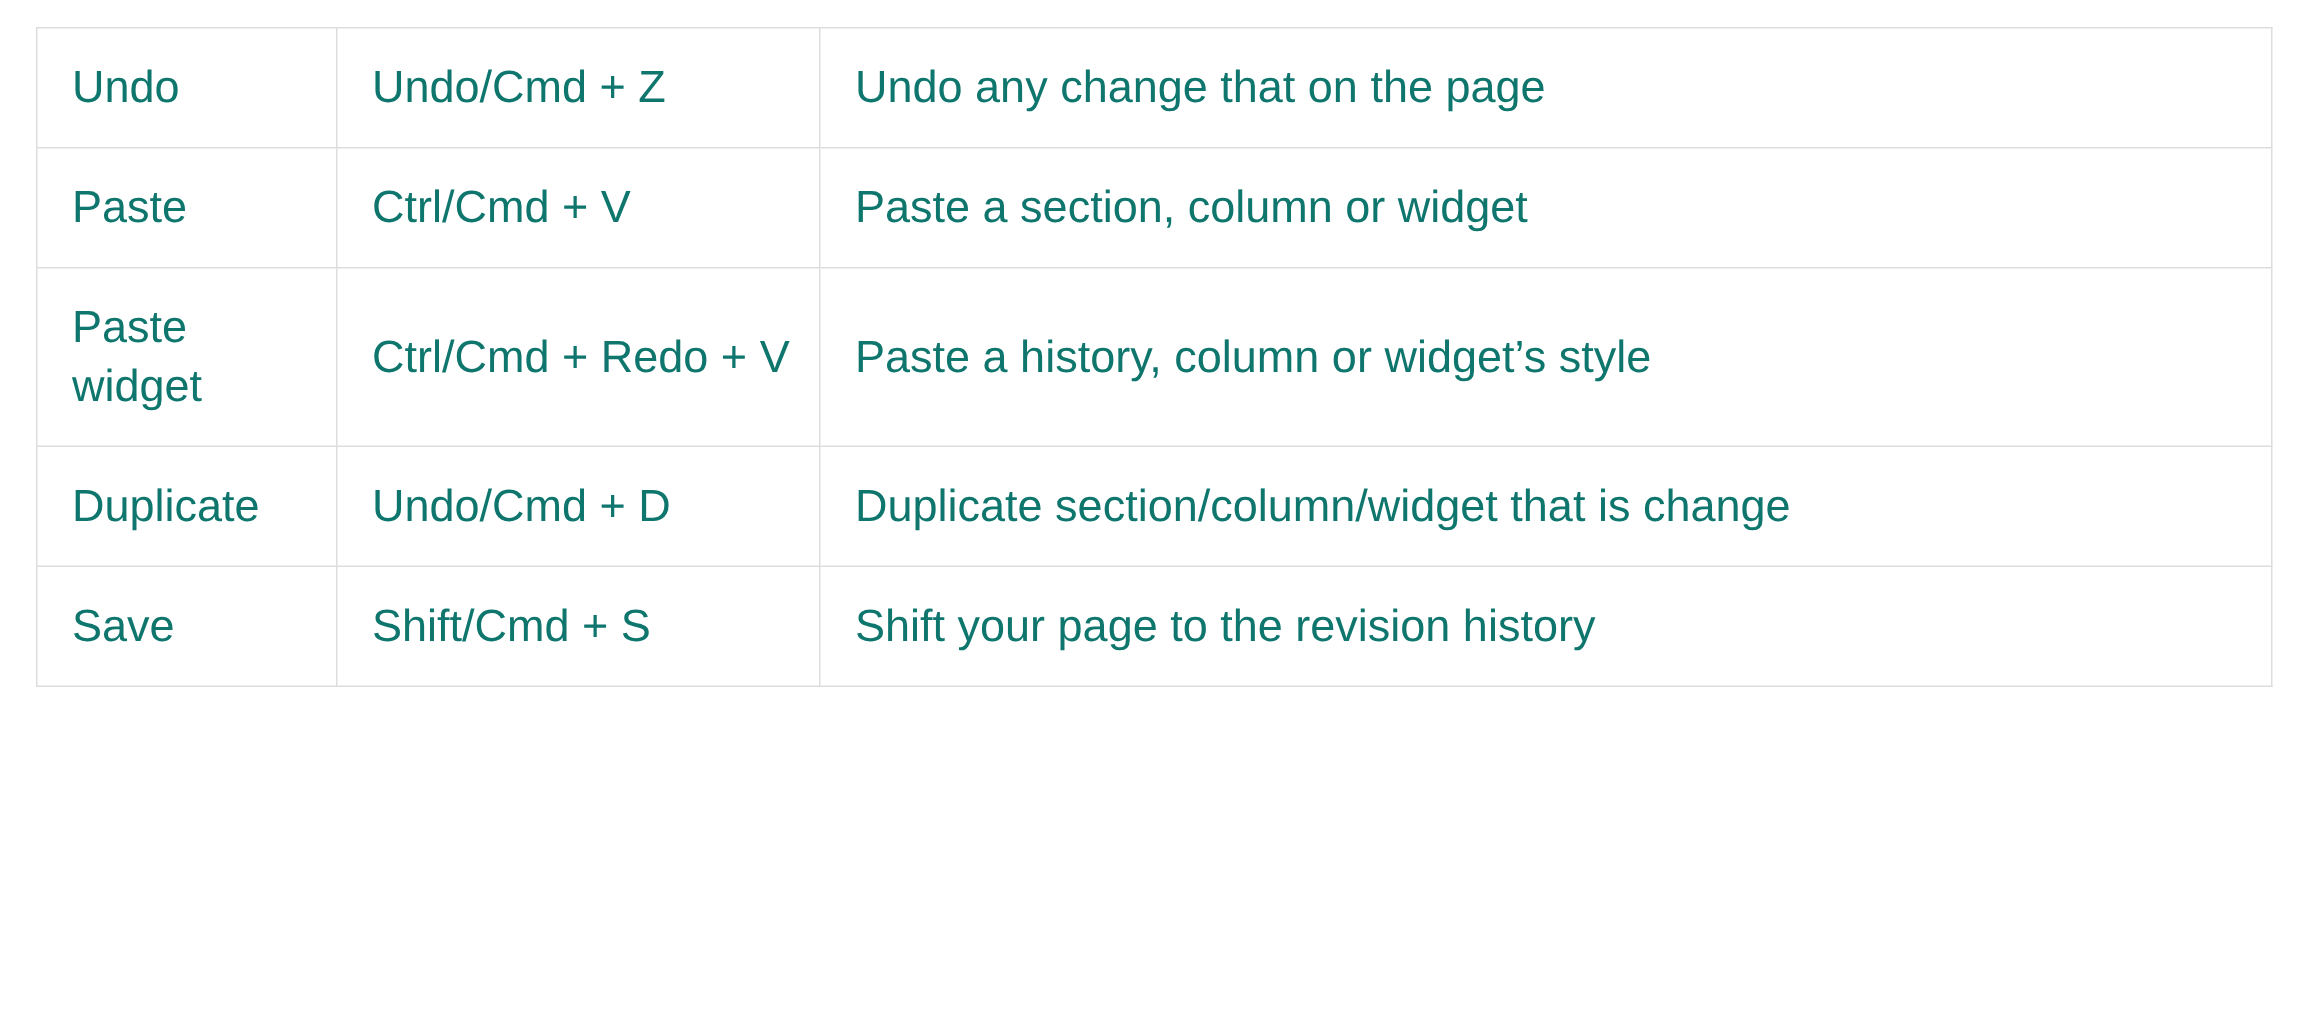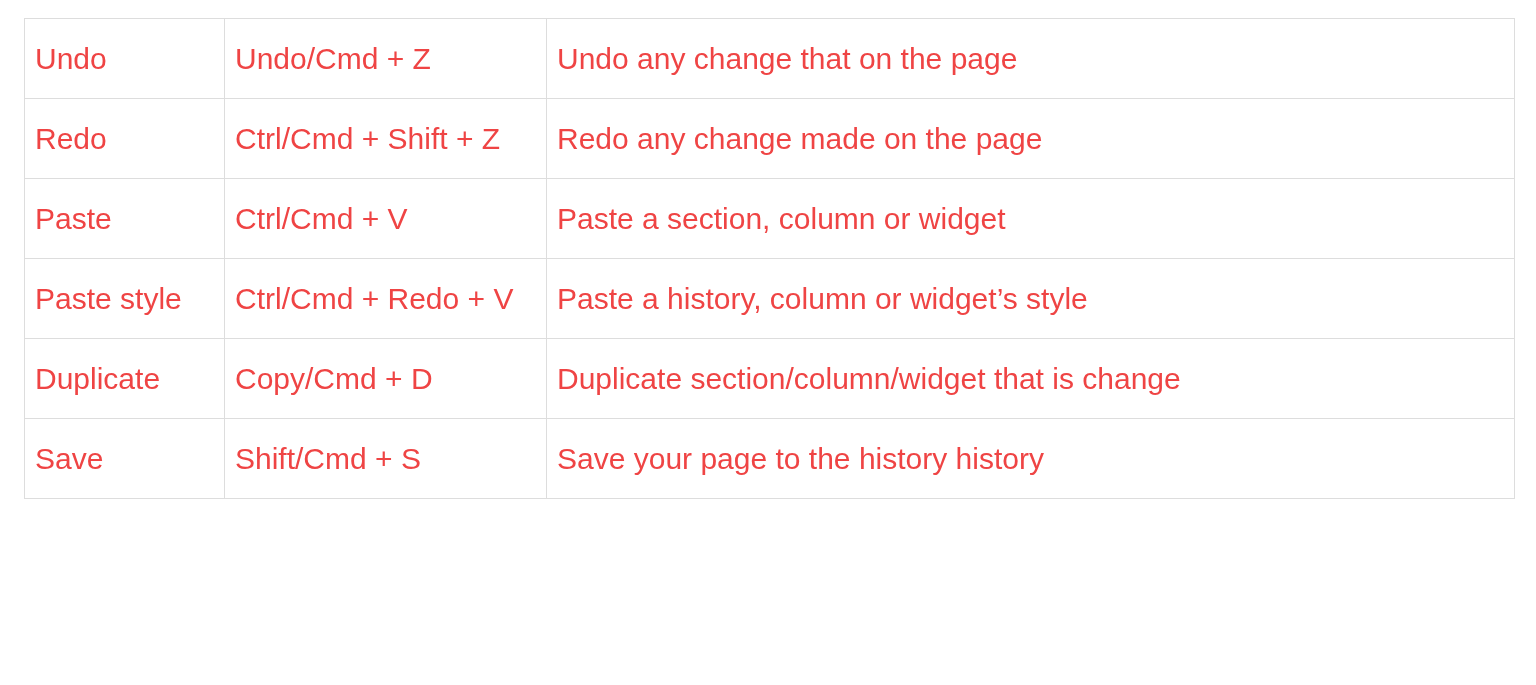--- a/index.html
+++ b/index.html
@@ -19,23 +19,23 @@
     table {
       border-collapse: collapse;
       width: 1490px;
       table-layout: fixed;
     }
     col.col-action { width: 200px; }
     col.col-shortcut { width: 322px; }
     col.col-desc { width: 968px; }
     td {
       border: 1px solid #dddddd;
-      padding: 20px 16px 20px 10px;
+      padding: 20px 16px 20px 23px;
       font-size: 30px;
-      color: #ef4444;
+      color: #0f766e;
       vertical-align: middle;
       line-height: 1.3;
       text-align: left;
     }
   </style>
 </head>
 <body>
 
 <div class="container">
   <table>
@@ -44,39 +44,34 @@
       <col class="col-shortcut">
       <col class="col-desc">
     </colgroup>
     <tbody>
       <tr>
         <td>Undo</td>
         <td>Undo/Cmd + Z</td>
         <td>Undo any change that on the page</td>
       </tr>
       <tr>
-        <td>Redo</td>
-        <td>Ctrl/Cmd + Shift + Z</td>
-        <td>Redo any change made on the page</td>
-      </tr>
-      <tr>
         <td>Paste</td>
         <td>Ctrl/Cmd + V</td>
         <td>Paste a section, column or widget</td>
       </tr>
       <tr>
-        <td>Paste style</td>
+        <td>Paste widget</td>
         <td>Ctrl/Cmd + Redo + V</td>
         <td>Paste a history, column or widget’s style</td>
       </tr>
       <tr>
         <td>Duplicate</td>
-        <td>Copy/Cmd + D</td>
+        <td>Undo/Cmd + D</td>
         <td>Duplicate section/column/widget that is change</td>
       </tr>
       <tr>
         <td>Save</td>
         <td>Shift/Cmd + S</td>
-        <td>Save your page to the history history</td>
+        <td>Shift your page to the revision history</td>
       </tr>
     </tbody>
   </table>
 </div>
 
 </body></html>

